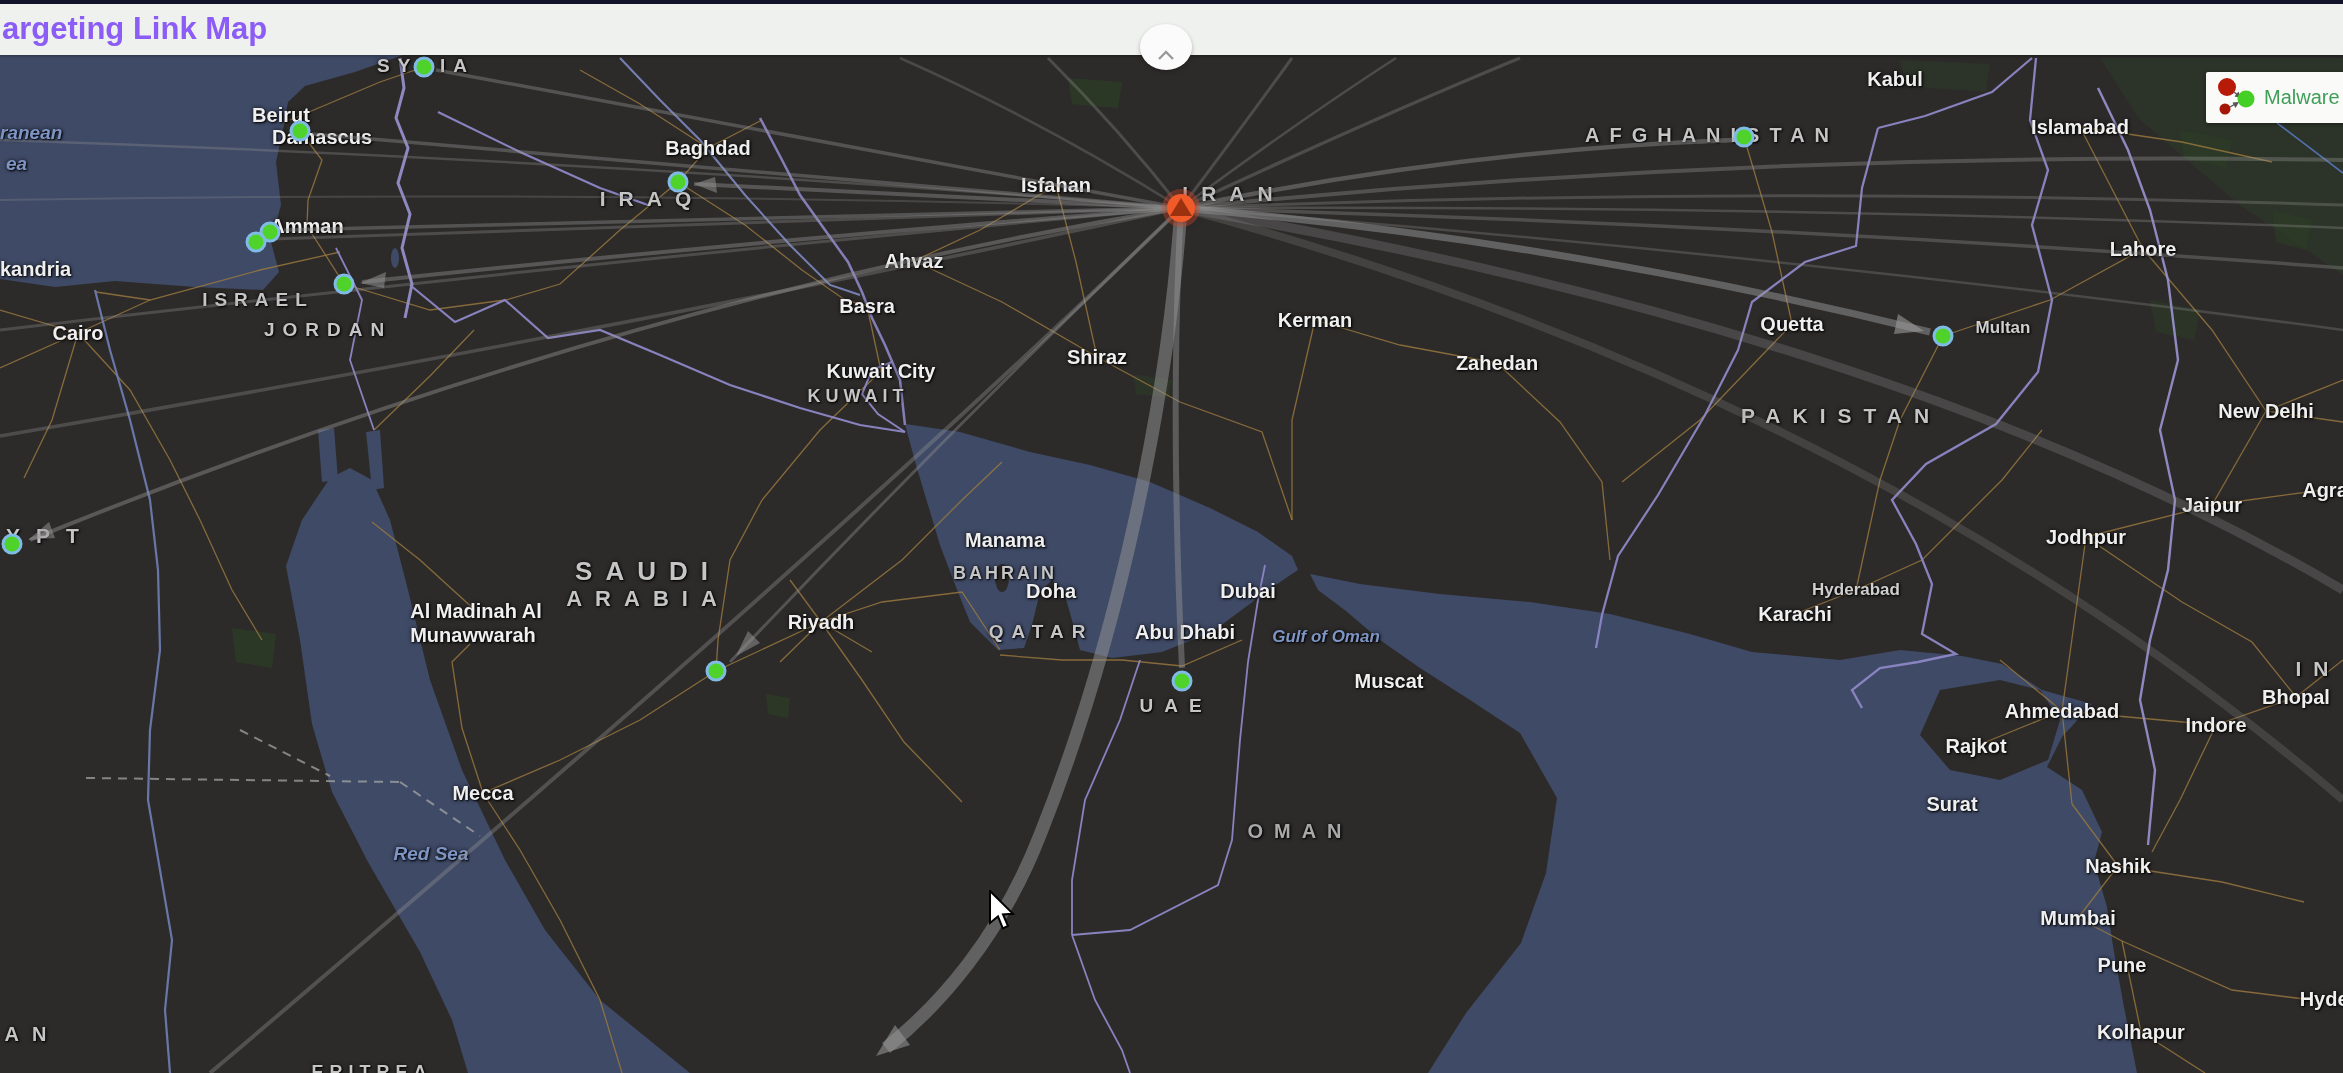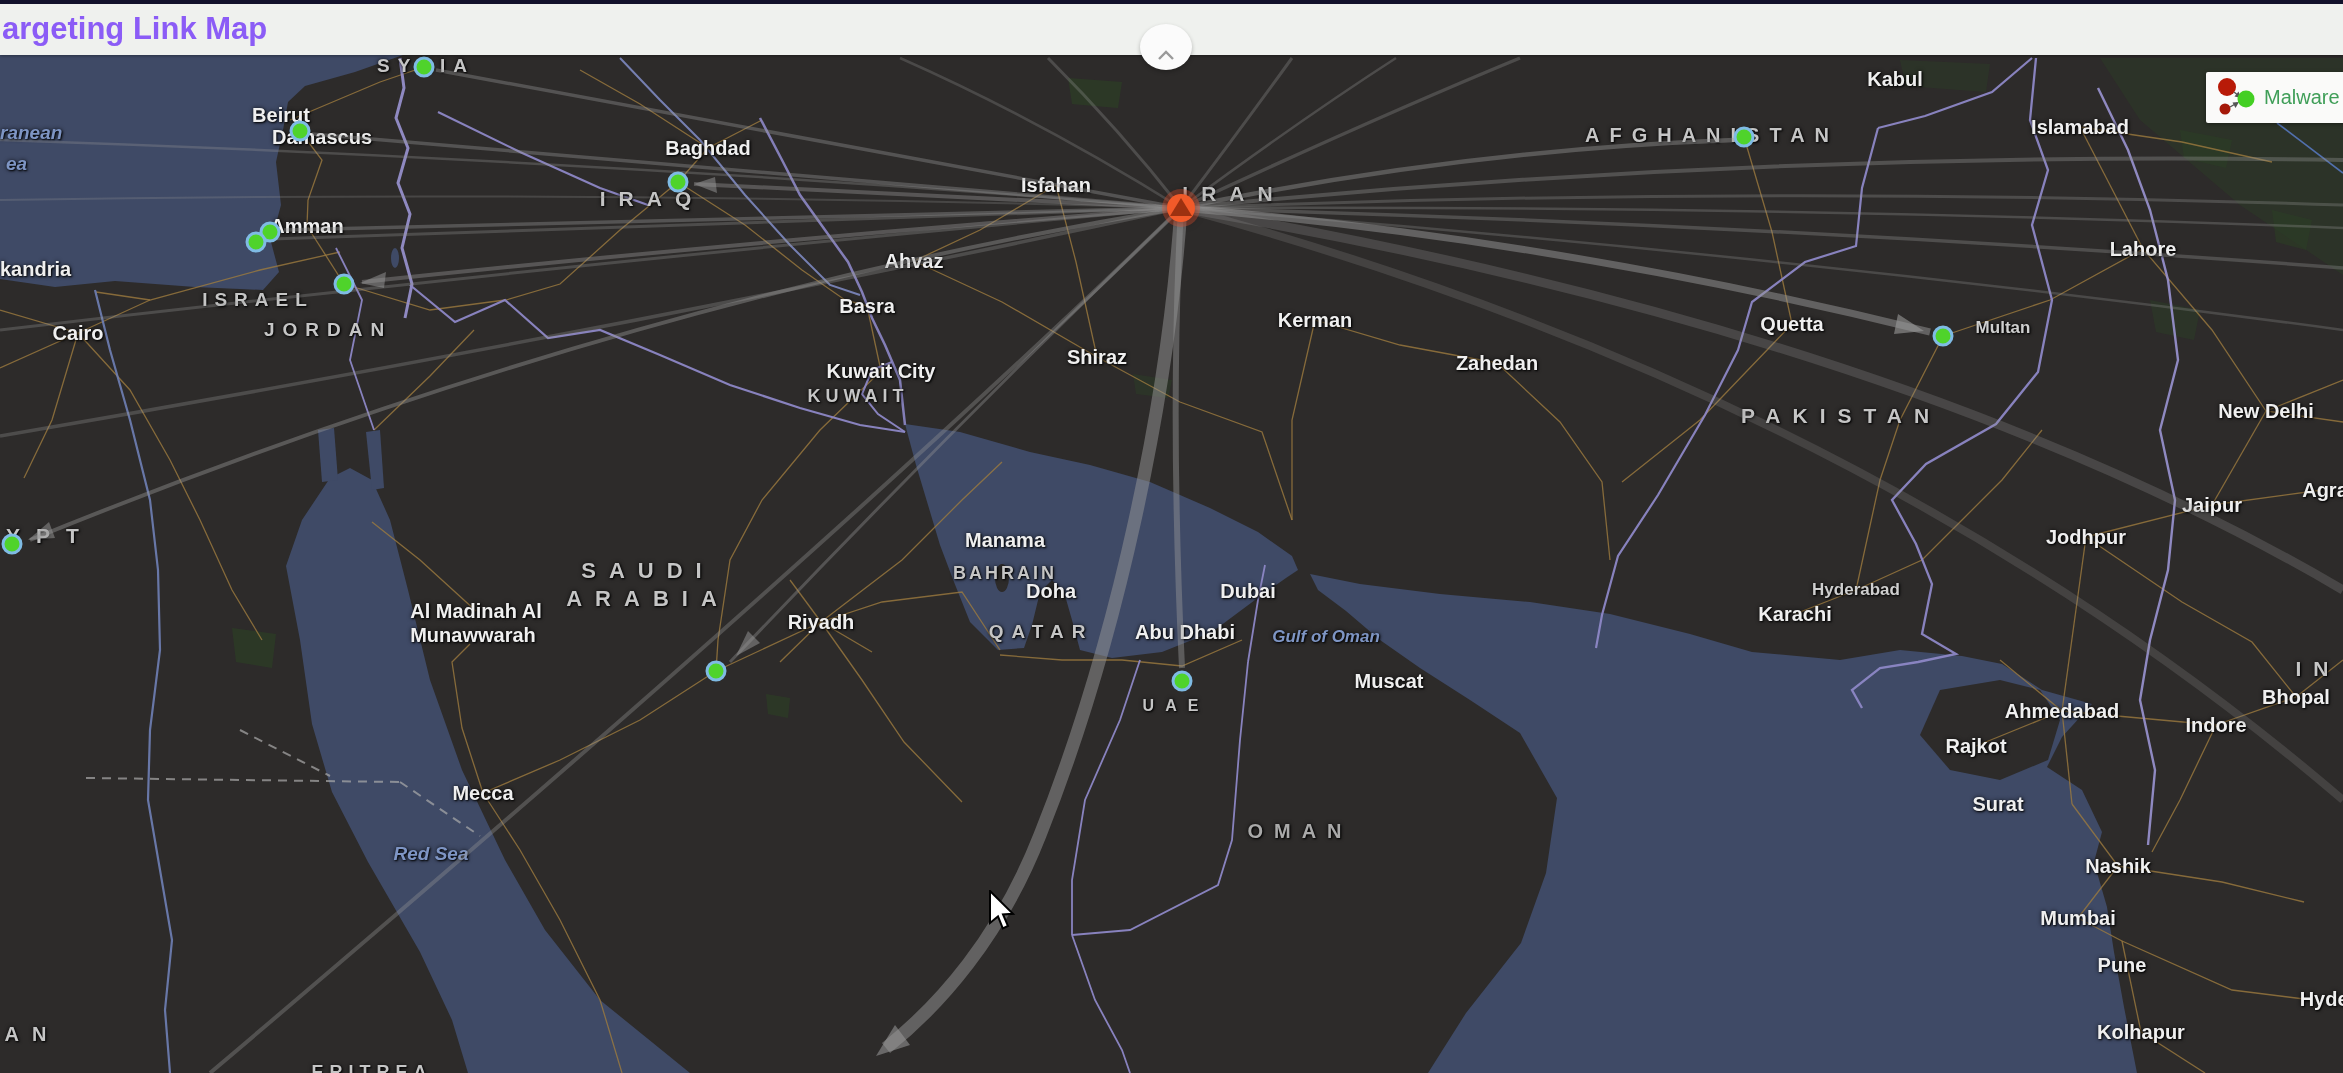--- a/index.html
+++ b/index.html
@@ -191,36 +191,36 @@
       <div class="lbl city" style="left: 2266px; top: 411px;">New Delhi</div>
       <div class="lbl city" style="left: 2325px; top: 490px;">Agra</div>
       <div class="lbl city" style="left: 2212px; top: 505px;">Jaipur</div>
       <div class="lbl city" style="left: 2086px; top: 537px;">Jodhpur</div>
       <div class="lbl citySm" style="left: 1856px; top: 590px;">Hyderabad</div>
       <div class="lbl city" style="left: 1795px; top: 614px;">Karachi</div>
       <div class="lbl city" style="left: 2062px; top: 711px;">Ahmedabad</div>
       <div class="lbl city" style="left: 1976px; top: 746px;">Rajkot</div>
       <div class="lbl city" style="left: 2296px; top: 697px;">Bhopal</div>
       <div class="lbl city" style="left: 2216px; top: 725px;">Indore</div>
-      <div class="lbl city" style="left: 1998px; top: 804px;">Surat</div>
+      <div class="lbl city" style="left: 1952px; top: 804px;">Surat</div>
       <div class="lbl city" style="left: 2118px; top: 866px;">Nashik</div>
       <div class="lbl city" style="left: 2078px; top: 918px;">Mumbai</div>
       <div class="lbl city" style="left: 2122px; top: 941px; margin-top: 24px;">Pune</div>
       <div class="lbl city" style="left: 2141px; top: 1032px;">Kolhapur</div>
       <div class="lbl city" style="left: 2328px; top: 999px;">Hyder</div>
       <div class="lbl country" style="left: 426px; top: 66px; letter-spacing: 8px; font-size: 19px;">SYRIA</div>
       <div class="lbl country" style="left: 258px; top: 300px; letter-spacing: 7px; font-size: 19px;">ISRAEL</div>
       <div class="lbl country" style="left: 328px; top: 330px; letter-spacing: 8px; font-size: 19px;">JORDAN</div>
       <div class="lbl country" style="left: 652px; top: 199px; letter-spacing: 13px; font-size: 21px;">IRAQ</div>
       <div class="lbl country" style="left: 1234px; top: 194px; letter-spacing: 13px; font-size: 21px;">IRAN</div>
       <div class="lbl country" style="left: 858px; top: 396px; letter-spacing: 5px; font-size: 18px;">KUWAIT</div>
       <div class="lbl country" style="left: 1005px; top: 573px; letter-spacing: 3px; font-size: 18px;">BAHRAIN</div>
       <div class="lbl country" style="left: 1041px; top: 632px; letter-spacing: 8px; font-size: 19px;">QATAR</div>
-      <div class="lbl country" style="left: 1176px; top: 706px; letter-spacing: 11px; font-size: 16px;">UAE</div>
-      <div class="lbl country" style="left: 648px; top: 571px; letter-spacing: 13px; font-size: 22px;">SAUDI</div>
+      <div class="lbl country" style="left: 1176px; top: 706px; letter-spacing: 11px; font-size: 19px;">UAE</div>
+      <div class="lbl country" style="left: 648px; top: 571px; letter-spacing: 13px; font-size: 26px;">SAUDI</div>
       <div class="lbl country" style="left: 648px; top: 599px; letter-spacing: 13px; font-size: 22px;">ARABIA</div>
       <div class="lbl country" style="left: 1712px; top: 135px; letter-spacing: 10px; font-size: 20px;">AFGHANISTAN</div>
       <div class="lbl country" style="left: 1841px; top: 416px; letter-spacing: 12px; font-size: 21px;">PAKISTAN</div>
       <div class="lbl countryDim" style="left: 1300px; top: 831px; letter-spacing: 11px; font-size: 20px;">OMAN</div>
       <div class="lbl country w" style="left: 6px; top: 536px; letter-spacing: 16px; font-size: 21px;">YPT</div>
       <div class="lbl country" style="left: 2318px; top: 669px; letter-spacing: 12px; font-size: 21px;">IN</div>
       <div class="lbl country" style="left: 28px; top: 1034px; letter-spacing: 13px; font-size: 20px; padding-left: 8px;">AN</div>
       <div class="lbl country" style="left: 372px; top: 1072px; letter-spacing: 6px; font-size: 18px;">ERITREA</div>
       <div class="lbl sea w" style="left: 0px; top: 133px;">ranean</div>
       <div class="lbl sea w" style="left: 6px; top: 164px;">ea</div>

